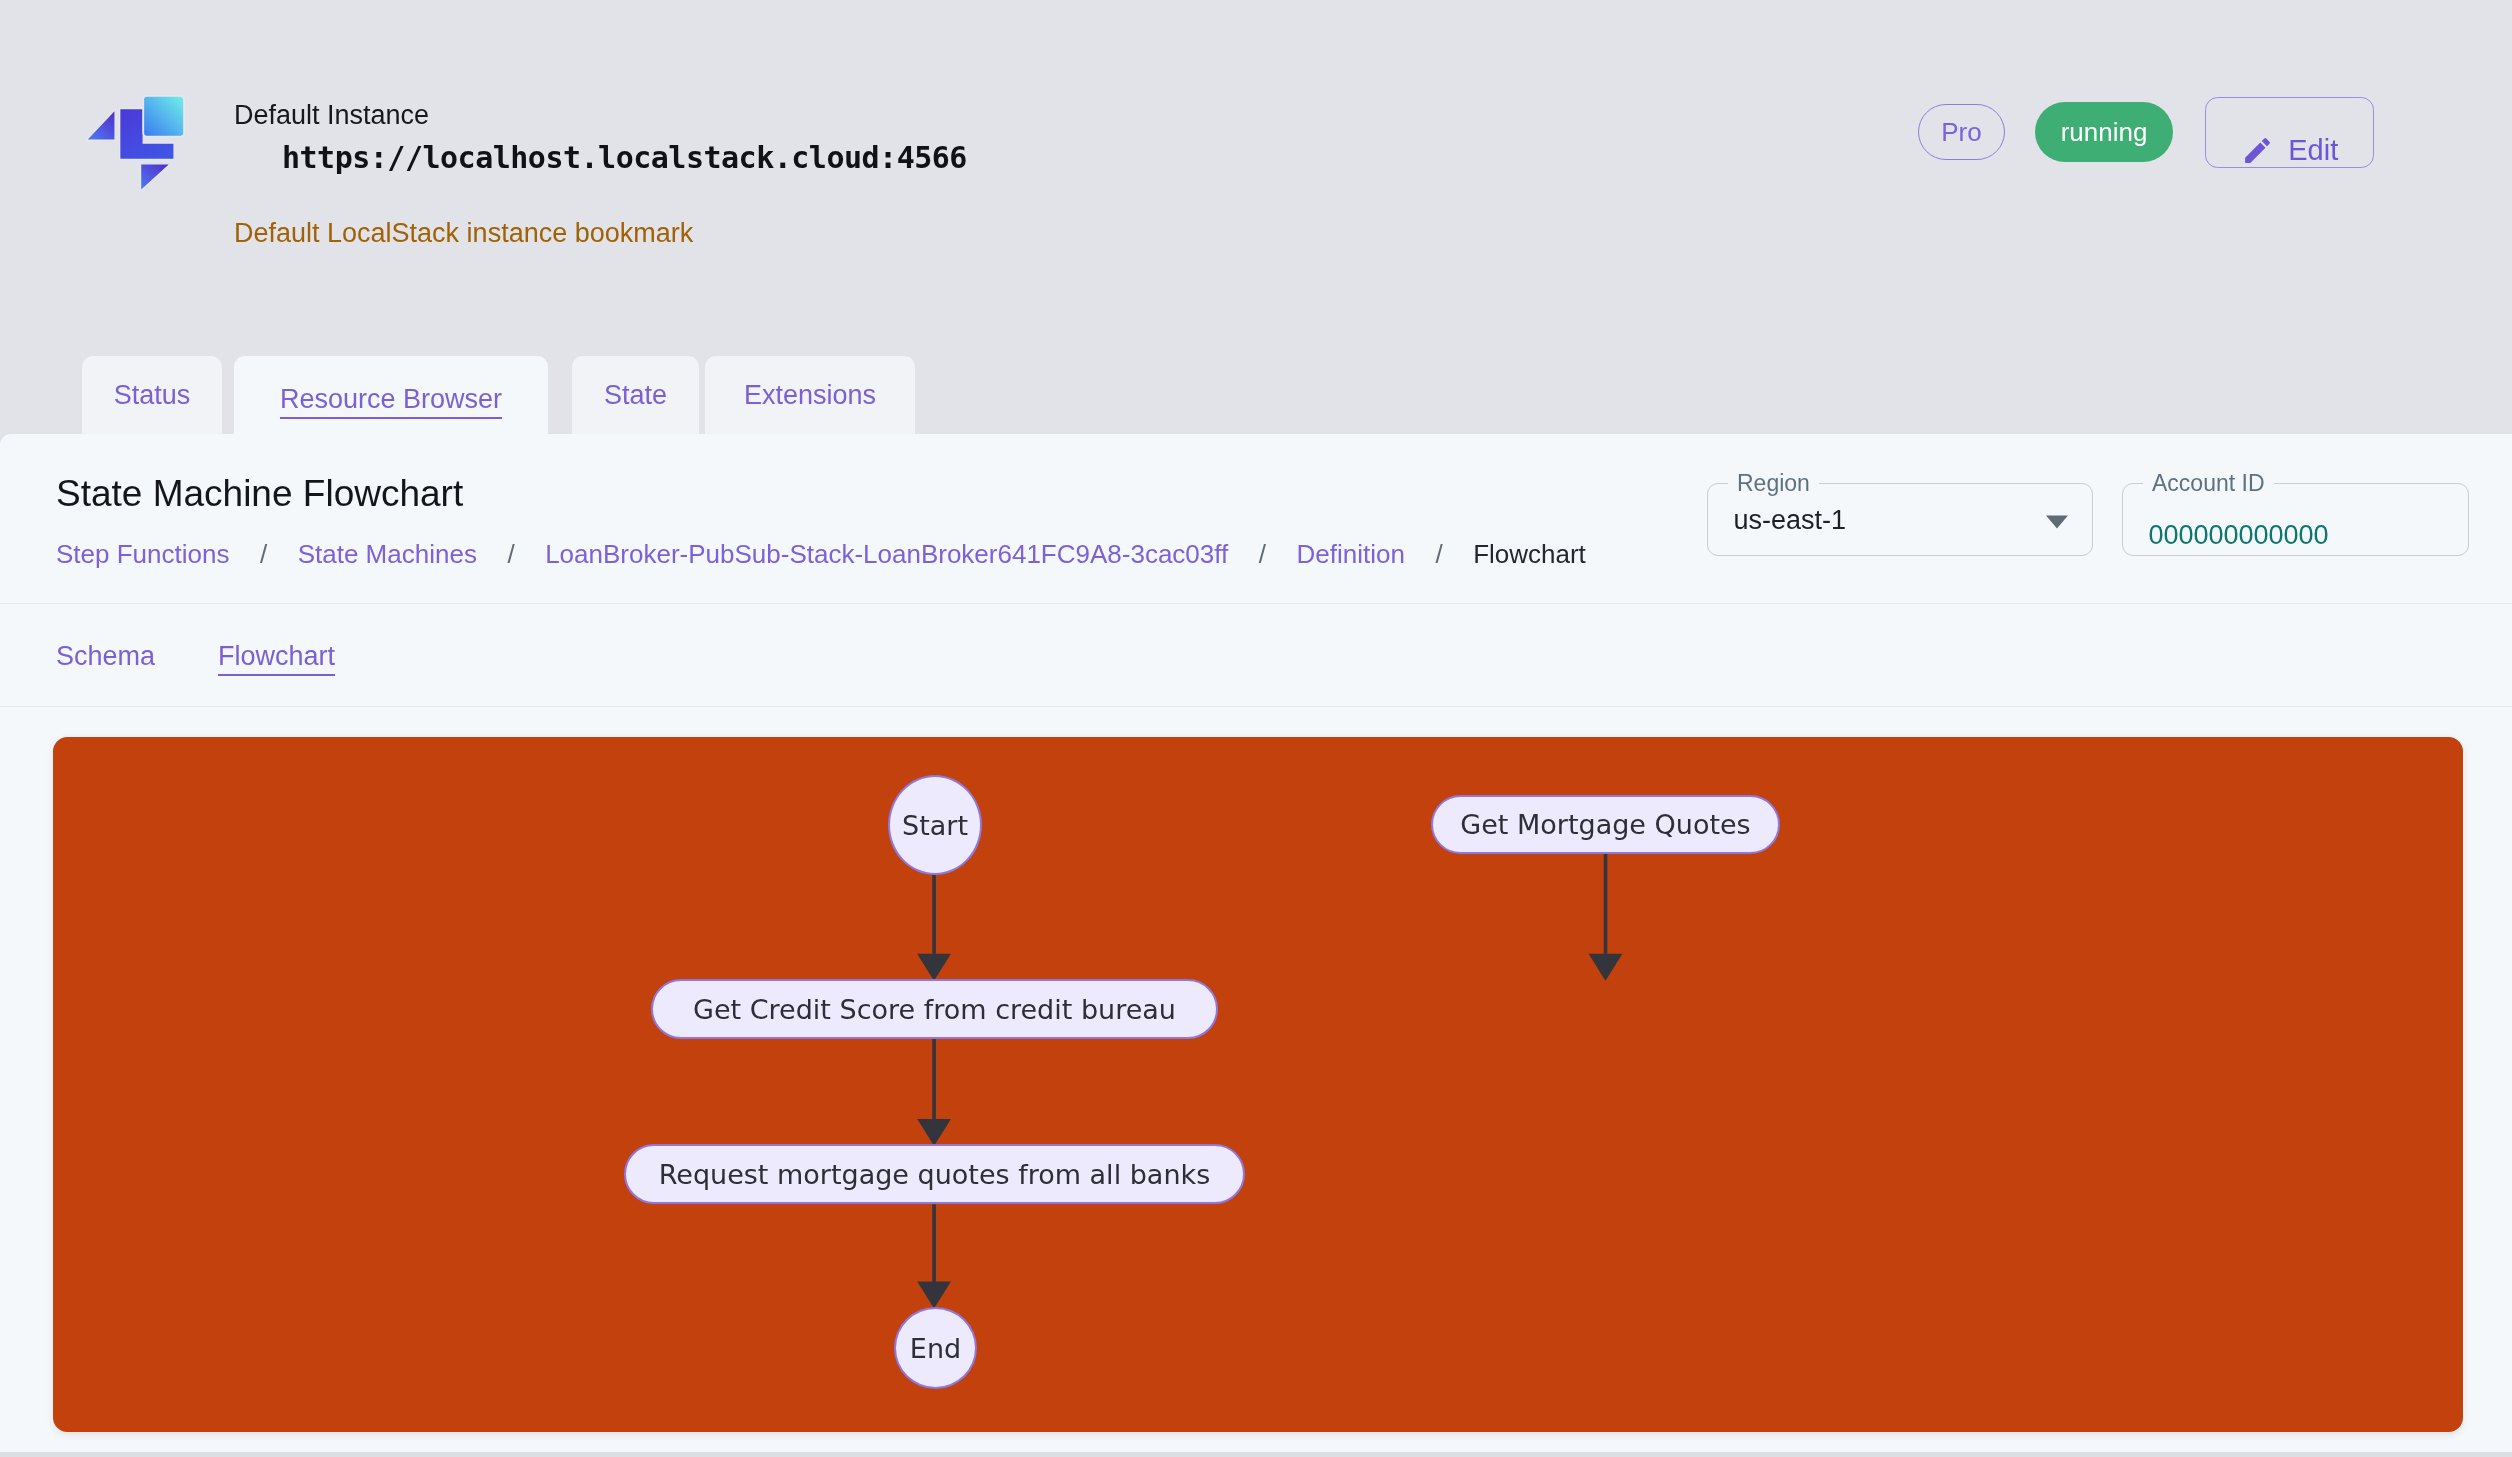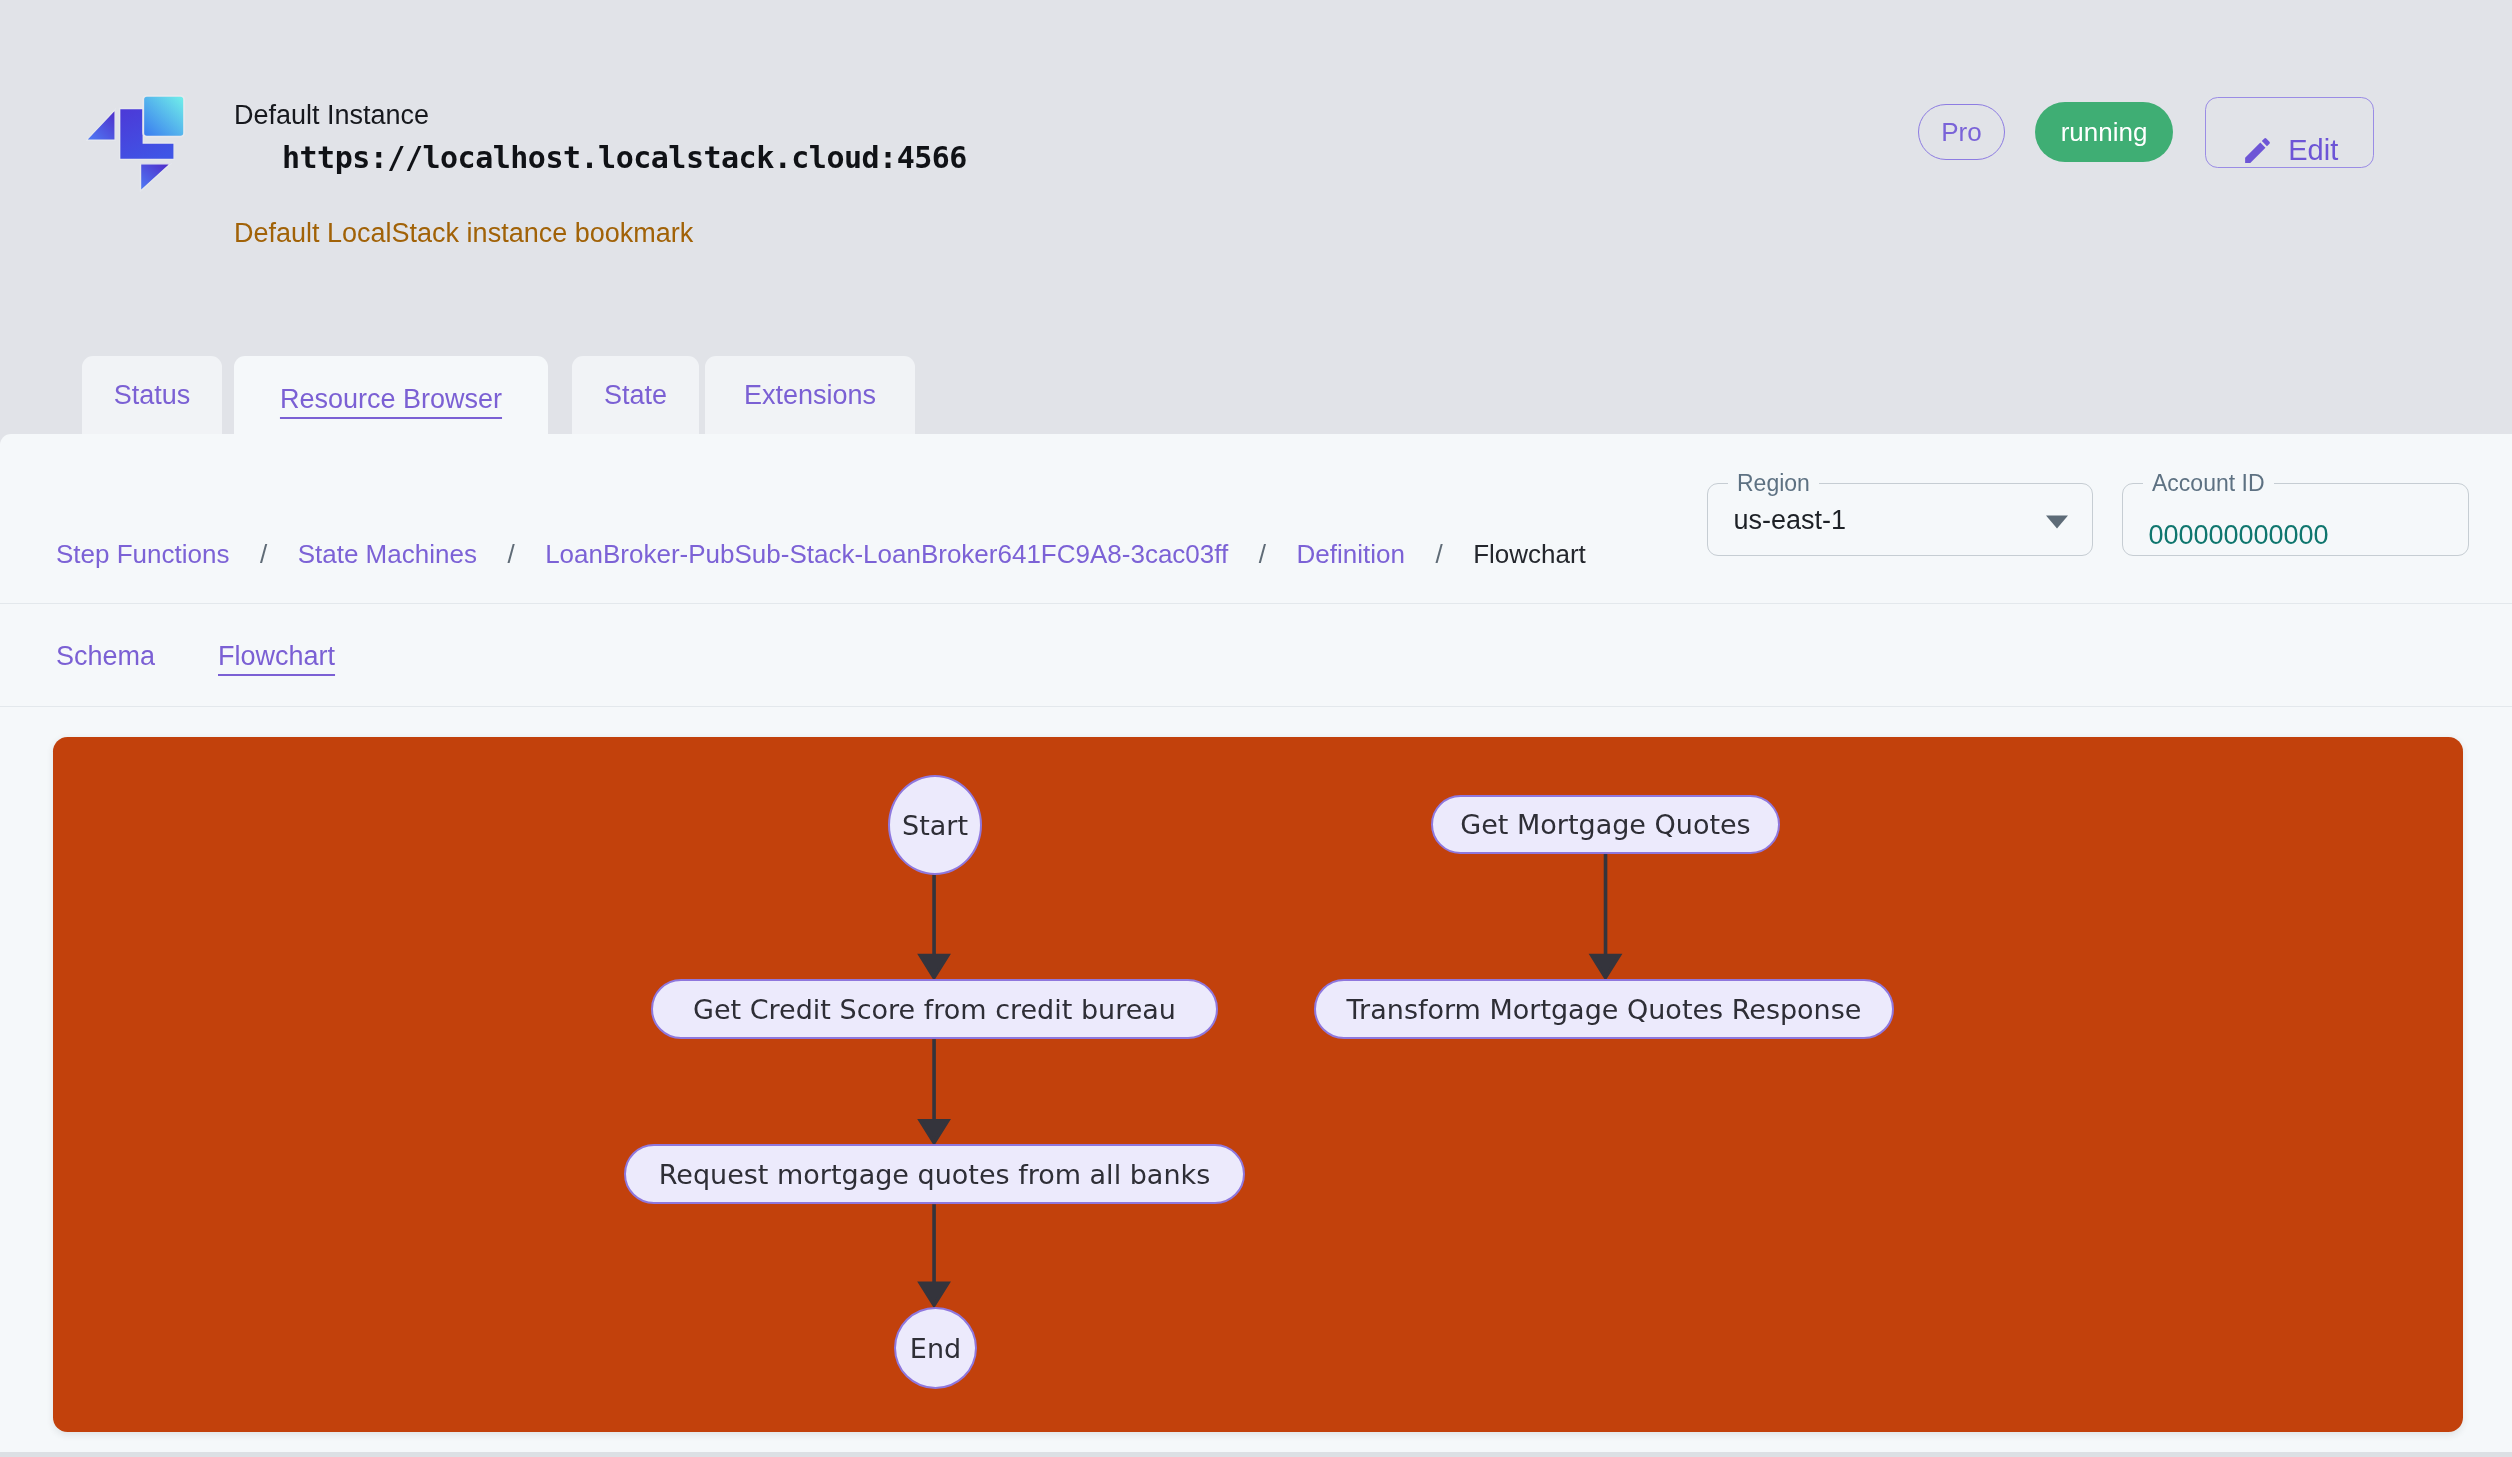--- a/index.html
+++ b/index.html
@@ -134,20 +134,21 @@
   <span>Edit</span>
 </button>
 
 <div class="tab tab-status">Status</div>
 <div class="tab tab-resource-browser active">Resource Browser</div>
 <div class="tab tab-state">State</div>
 <div class="tab tab-extensions">Extensions</div>
 
 <div class="panel">
 
+  <div class="page-title">State Machine Flowchart</div>
 
   <div class="breadcrumb">
     <a>Step Functions</a>
     <span class="sep">/</span>
     <a>State Machines</a>
     <span class="sep">/</span>
     <a>LoanBroker-PubSub-Stack-LoanBroker641FC9A8-3cac03ff</a>
     <span class="sep">/</span>
     <a>Definition</a>
     <span class="sep">/</span>
@@ -184,18 +185,17 @@
         <line x1="1711" y1="129" x2="1711" y2="243"></line>
         <polygon points="1711,265 1696,241 1726,241"></polygon>
       </g>
     </svg>
 
     <div class="node node-ellipse node-start">Start</div>
     <div class="node node-rounded node-gcs">Get Credit Score from credit bureau</div>
     <div class="node node-rounded node-rq">Request mortgage quotes from all banks</div>
     <div class="node node-ellipse node-end">End</div>
     <div class="node node-rounded node-gmq">Get Mortgage Quotes</div>
-    <div class="node node-rounded node-tmqr">Transform Mortgage Quotes Response</div>
   </div>
 
   <div class="bottom-strip"></div>
 </div>
 
 
 </body></html>

